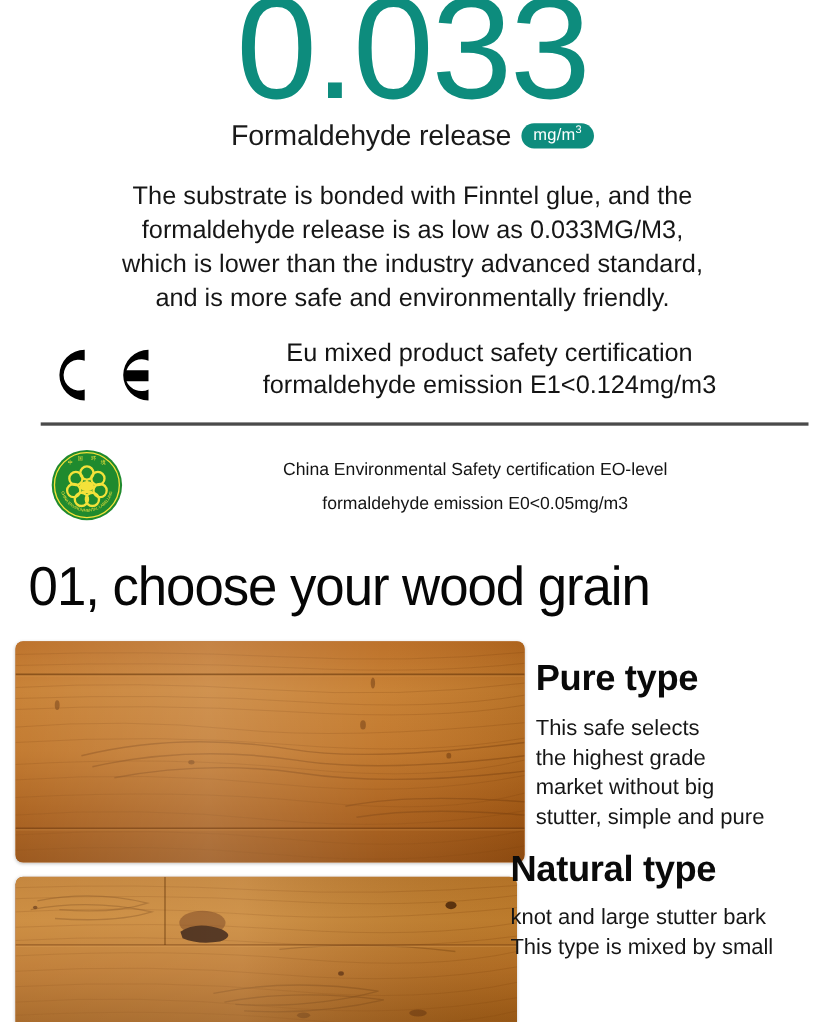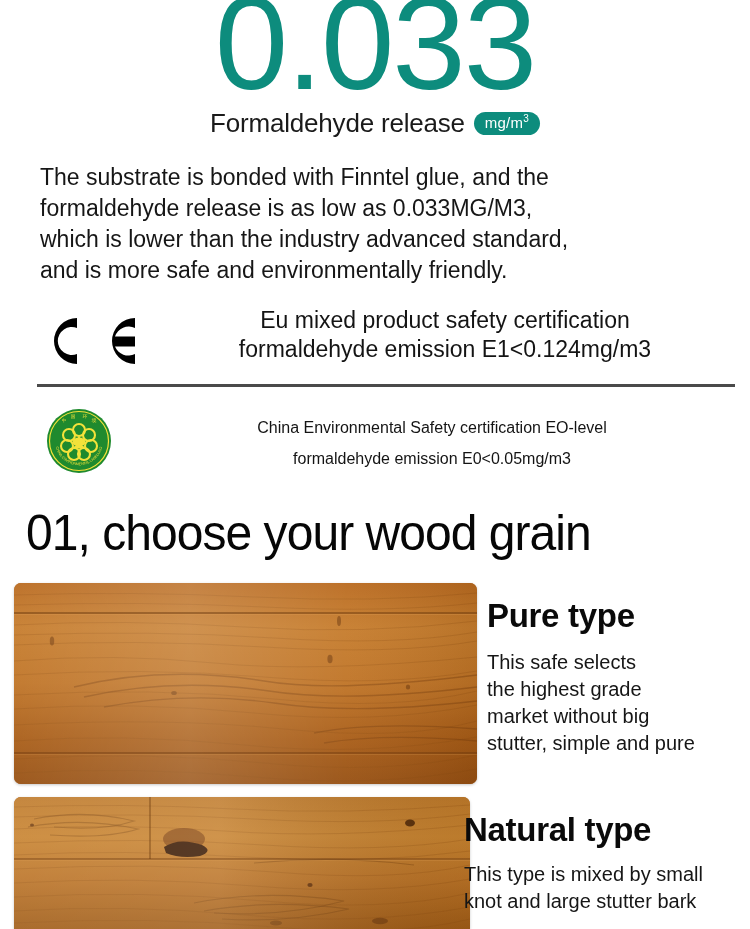--- a/index.html
+++ b/index.html
@@ -63,21 +63,21 @@
     vertical-align: super;
     line-height: 0;
   }
 
   
   .description {
     position: absolute;
     top: 162px;
     left: 40px;
     width: 670px;
-    text-align: left;
+    text-align: center;
     font-size: 23px;
     line-height: 31px;
     color: #161616;
   }
   .description div { white-space: nowrap; }
 
   
   .cert-ce {
     position: absolute;
     top: 306px;
@@ -175,21 +175,21 @@
     width: 456px;
     height: 132px;
     border-bottom-left-radius: 0;
     border-bottom-right-radius: 0;
   }
   .wood-panel svg { display: block; width: 100%; height: 100%; }
 
   
   .type-block { position: absolute; text-align: left; }
   #type-pure { left: 487px; top: 598px; width: 258px; }
-  #type-natural { left: 464px; top: 812px; width: 286px; }
+  #type-natural { left: 464px; top: 772px; width: 286px; }
 
   .type-title {
     font-size: 33px;
     font-weight: bold;
     color: #0a0a0a;
     line-height: 1.12;
     letter-spacing: -0.3px;
   }
   #type-pure .type-title { margin-bottom: 14px; }
   #type-natural .type-title { margin-bottom: 12px; }
@@ -378,16 +378,16 @@
     <rect width="456" height="132" fill="url(#natSheen)"></rect>
     <line x1="0" y1="62" x2="456" y2="62" stroke="#5d2f08" stroke-opacity="0.45" stroke-width="1.3"></line>
     <line x1="0" y1="63.3" x2="456" y2="63.3" stroke="#e3a75e" stroke-opacity="0.28" stroke-width="1"></line>
     <line x1="136" y1="0" x2="136" y2="62" stroke="#5d2f08" stroke-opacity="0.5" stroke-width="1.3"></line>
   </svg>
 </div>
 
 <div class="type-block" id="type-natural">
   <div class="type-title">Natural type</div>
   <div class="type-desc">
+    <div>knot and large stutter bark</div>
     <div>This type is mixed by small</div>
-    <div>knot and large stutter bark</div>
   </div>
 </div>
 
 </body></html>

